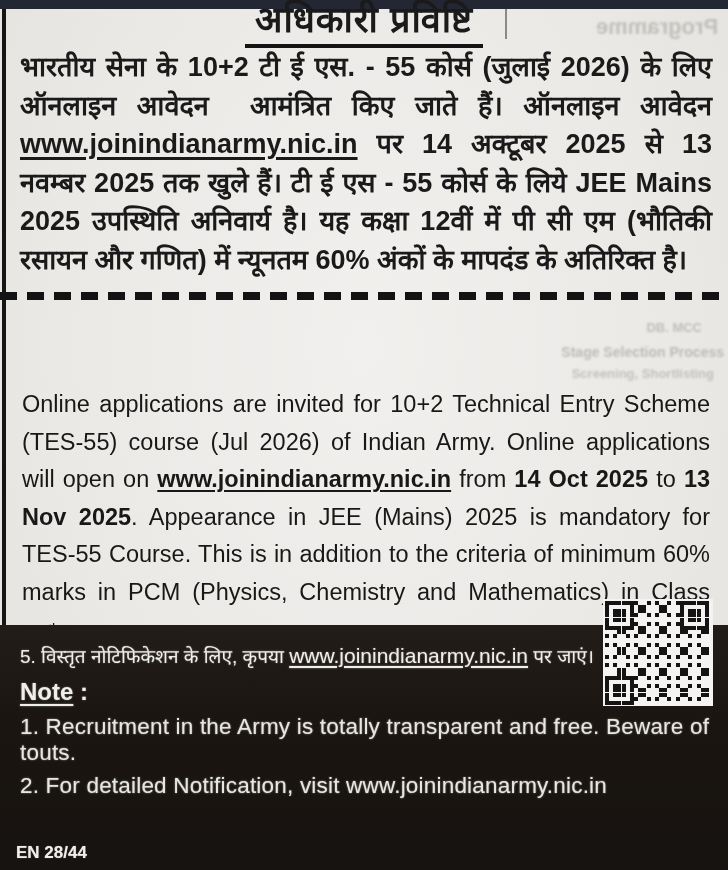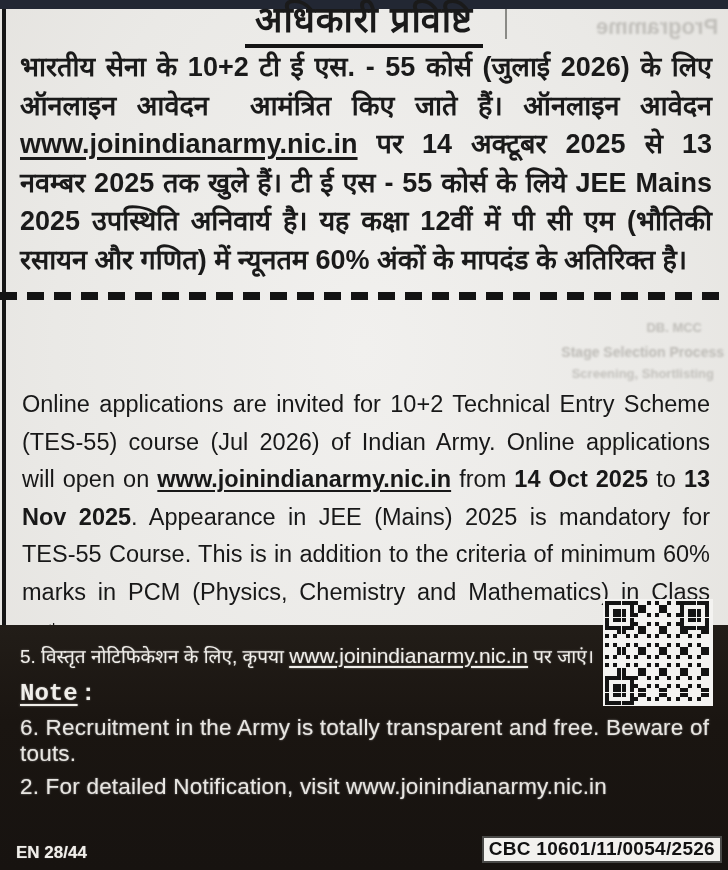--- a/index.html
+++ b/index.html
@@ -55,21 +55,21 @@
   .footer{
     position:absolute;top:625px;left:0;width:100%;height:245px;
     background:linear-gradient(180deg,#221d18 0%,#1a1511 40%,#171310 100%);
     color:#f0eeea;
   }
   .footer .inner{padding:16px 18px 0 20px;}
   .f-note-hi{font-size:21px;font-weight:bold;margin:0 0 10px;text-shadow:0 0 2px rgba(255,255,255,.45);}
   .f-hi-item{font-size:19px;margin:0 0 7px;line-height:29px;text-shadow:0 0 2px rgba(255,255,255,.4);}
   .f-hi-item .link{text-decoration:underline;text-underline-offset:3px;font-size:21px;}
   .f-note-en{font-size:24px;font-weight:bold;margin:1px 0 8px;text-shadow:0 0 2px rgba(255,255,255,.4);}
-  .f-note-en .u{text-decoration:underline;text-decoration-thickness:2px;text-underline-offset:4px;font-family:Liberation Mono, monospace;}
+  .f-note-en .u{text-decoration:underline;text-decoration-thickness:2px;text-underline-offset:4px;}
   .f-en-item{font-size:22.5px;margin:0 0 7px;letter-spacing:.2px;color:#e8e6e2;text-shadow:0 0 2px rgba(255,255,255,.55);}
   .f-bottom{position:absolute;left:16px;right:6px;bottom:7px;display:flex;justify-content:space-between;align-items:flex-end;}
   .ref-left{font-size:17px;font-weight:bold;text-shadow:0 0 1px rgba(255,255,255,.5);}
   .ref-right{
     background:#f2f1ee;color:#111;font-weight:bold;font-size:19px;
     border:2px solid #4a4a48;padding:0 5px 1px;letter-spacing:.3px;
   }
 
   
   .qr-patch{
@@ -101,26 +101,25 @@
 
   <div class="divider"></div>
 
 
   <div class="en-para"><span>Online applications are invited for 10+2 Technical Entry Scheme (TES-55) course (Jul 2026) of Indian Army. Online applications will open on </span><span class="link">www.joinindianarmy.nic.in</span><span> from </span><span class="bold">14 Oct 2025</span><span> to </span><span class="bold">13 Nov 2025</span><span>. Appearance in JEE (Mains) 2025 is mandatory for TES-55 Course. This is in addition to the criteria of minimum 60% marks in PCM (Physics, Chemistry and Mathematics) in Class 12</span><sup>th</sup><span>.</span></div>
 
   <div class="footer">
     <div class="inner">
       <div class="f-hi-item"><span>5. विस्तृत नोटिफिकेशन के लिए, कृपया </span><span class="link">www.joinindianarmy.nic.in</span><span> पर जाएं।</span></div>
       <div class="f-note-en"><span class="u">Note</span><span> :</span></div>
-      <div class="f-en-item">6. Recruitment in the Army is totally transparent and free. Beware of touts.</div>
+      <div class="f-en-item">1. Recruitment in the Army is totally transparent and free. Beware of touts.</div>
       <div class="f-en-item">2. For detailed Notification, visit www.joinindianarmy.nic.in</div>
     </div>
     <div class="f-bottom">
       <span class="ref-left">EN 28/44</span>
-      <span class="ref-right">CBC 10601/11/0054/2526</span>
     </div>
   </div>
 
   <div class="qr-patch">
     <div class="qr">
         <i style="left:0px;top:0px"></i>
         <i style="left:4.16px;top:0px"></i>
         <i style="left:8.32px;top:0px"></i>
         <i style="left:12.48px;top:0px"></i>
         <i style="left:16.64px;top:0px"></i>

